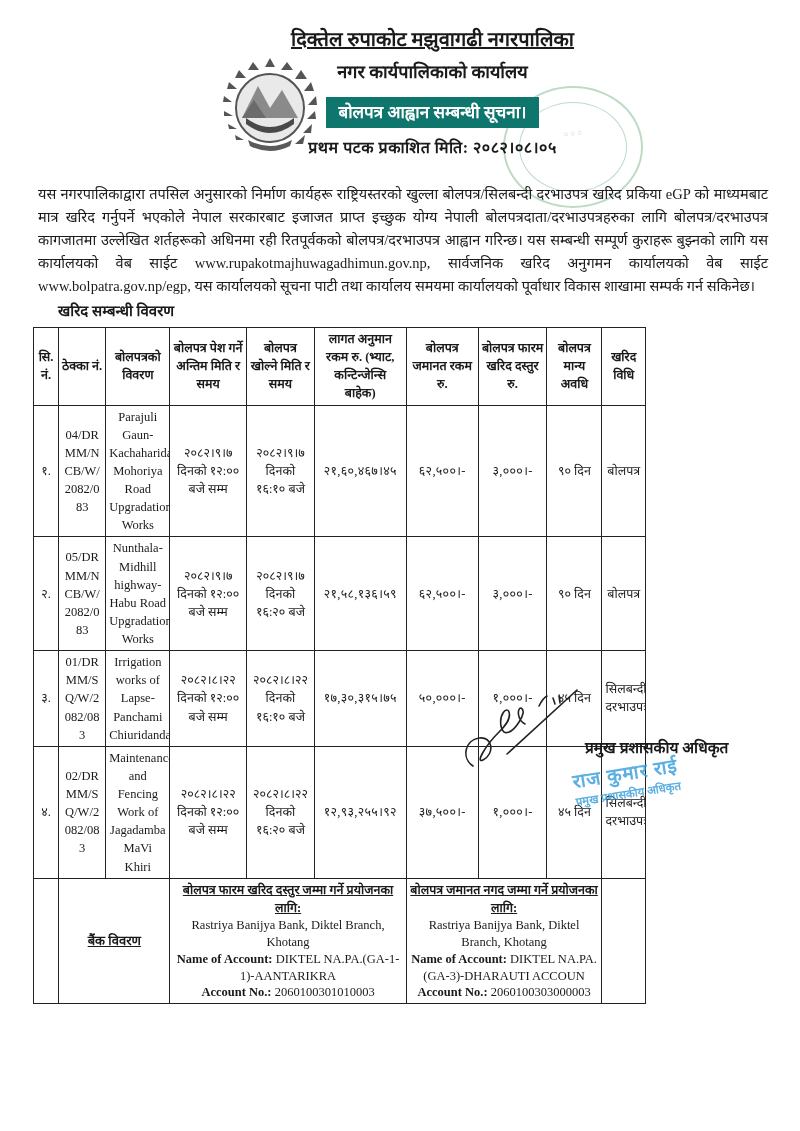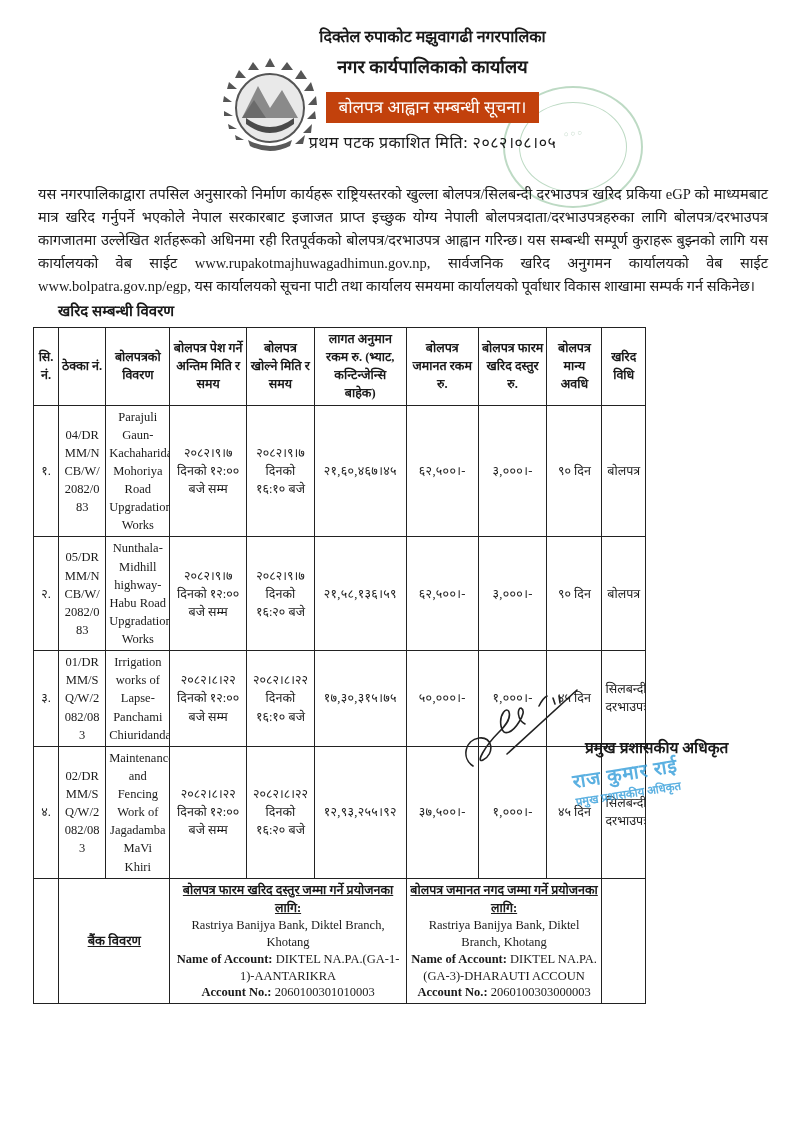--- a/index.html
+++ b/index.html
@@ -19,33 +19,33 @@
     position: absolute;
     left: 220px; top: 56px;
     width: 100px; height: 106px;
   }
   .head-block {
     position: absolute;
     left: 160px; top: 26px;
     width: 545px;
     text-align: center;
   }
-  .muni-name   { font-size: 16px; font-weight: bold; line-height: 1.35; }
+  .muni-name   { font-size: 20px; font-weight: bold; line-height: 1.35; text-decoration: underline; }
   .office-name { font-size: 18px; font-weight: bold; margin-top: 6px; }
   .addr        { font-size: 15px; margin-top: 6px; }
   .notice-box {
     display: inline-block;
     margin-top: 14px;
-    background: #c2410c;
+    background: #0f766e;
     color: #ffffff;
     font-size: 17px;
-    font-weight: normal;
+    font-weight: bold;
     padding: 3px 12px 5px 12px;
   }
-  .published { font-size: 16px; font-weight: 400; margin-top: 8px; letter-spacing: .5px; }
+  .published { font-size: 16px; font-weight: 700; margin-top: 8px; letter-spacing: .5px; }
 
   .stamp-green {
     position: absolute;
     left: 503px; top: 86px;
     width: 140px; height: 122px;
     opacity: .45;
     pointer-events: none;
   }
   .stamp-green .ring {
     position: absolute; inset: 0;

